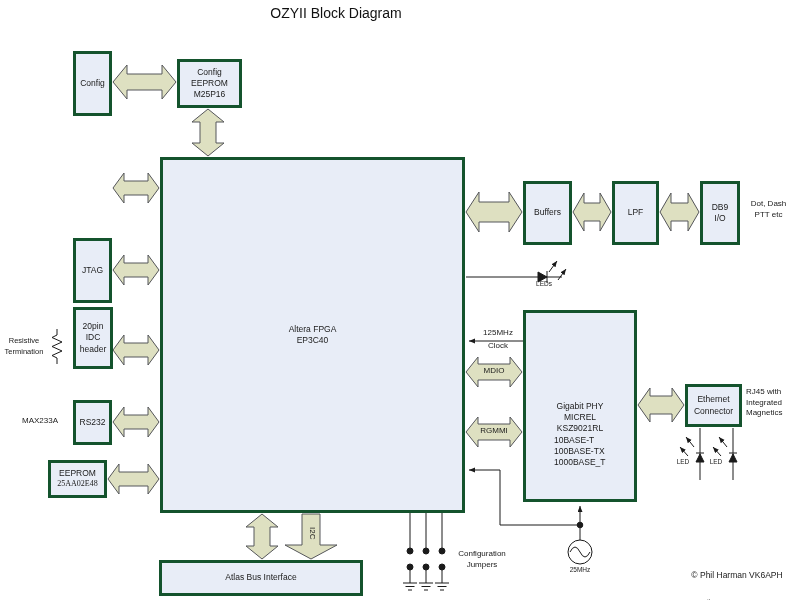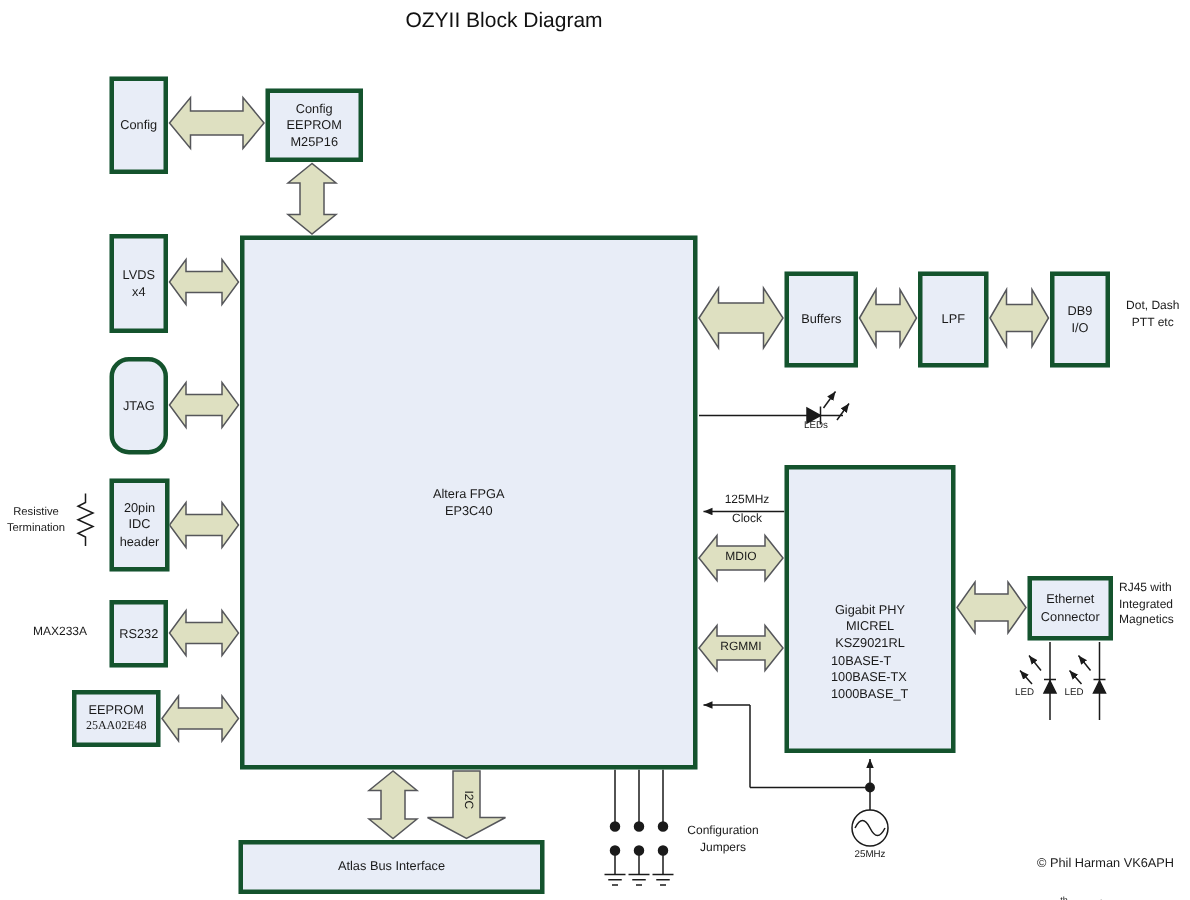--- a/index.html
+++ b/index.html
@@ -131,28 +131,24 @@
   <div class="ann title">OZYII Block Diagram</div>
 
   <div class="box" style="left:73px;top:51px;width:39px;height:65px;">
     <span class="lbl">Config</span>
   </div>
   <div class="box" style="left:177px;top:59px;width:65px;height:49px;">
     <span class="lbl">Config
 EEPROM
 M25P16</span>
   </div>
-  <div class="box" style="left:73px;top:156px;width:39px;height:66px;">
-    <span class="lbl">LVDS
-x4</span>
-  </div>
-  <div class="box" style="left:73px;top:238px;width:39px;height:65px;border-radius:13px;">
+  <div class="box" style="left:73px;top:238px;width:39px;height:65px;">
     <span class="lbl">JTAG</span>
   </div>
-  <div class="box" style="left:73px;top:319px;width:40px;height:62px;">
+  <div class="box" style="left:73px;top:307px;width:40px;height:62px;">
     <span class="lbl">20pin
 IDC
 header</span>
   </div>
   <div class="box" style="left:73px;top:400px;width:39px;height:45px;">
     <span class="lbl">RS232</span>
   </div>
   <div class="box" style="left:48px;top:460px;width:59px;height:38px;">
     <span class="eeprom-col">
       <span>EEPROM</span>

